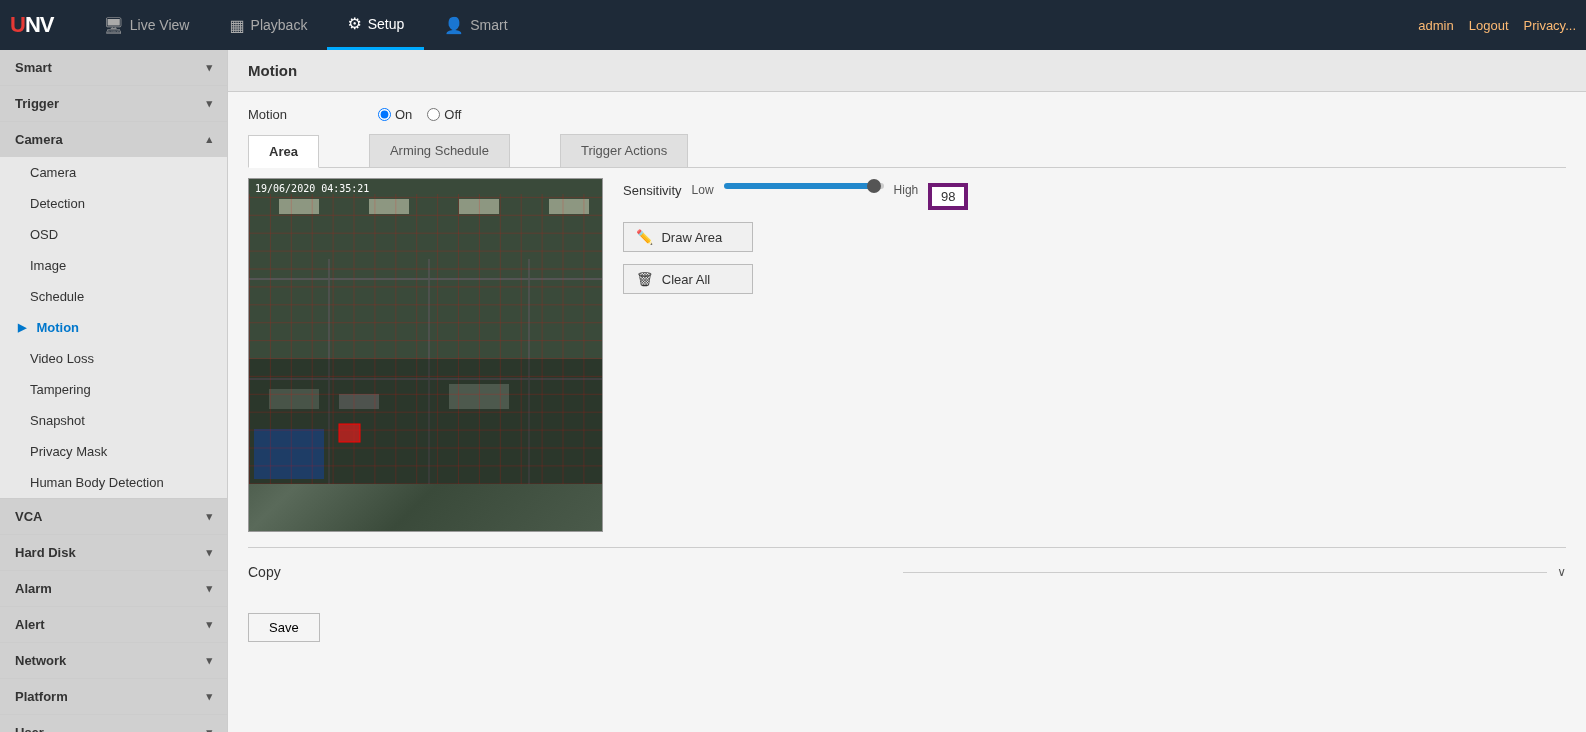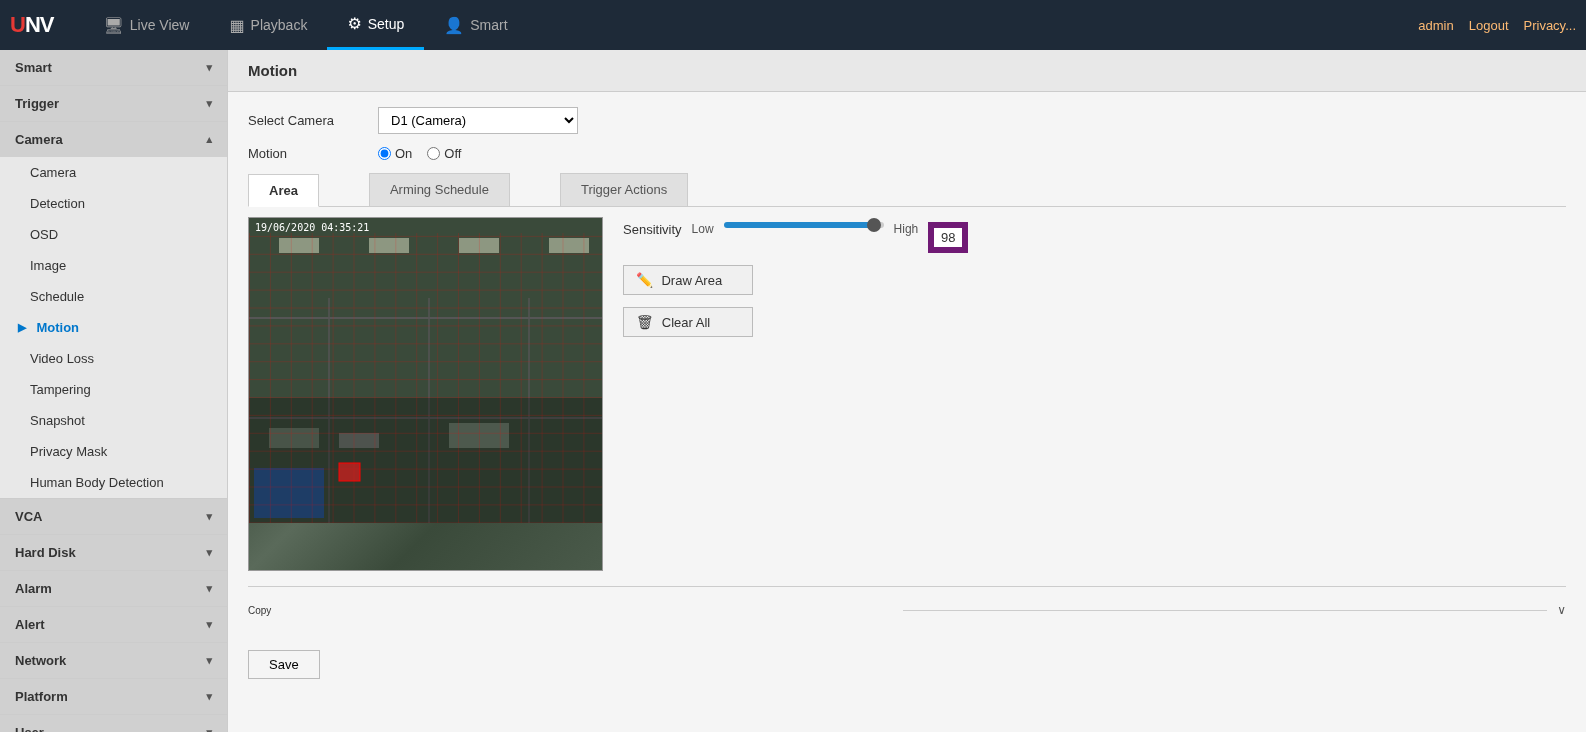--- a/index.html
+++ b/index.html
@@ -242,21 +242,21 @@
     .slider::-webkit-slider-thumb {
       -webkit-appearance: none;
       appearance: none;
       width: 14px;
       height: 14px;
       background: #555;
       border-radius: 50%;
       cursor: pointer;
     }
     .value-box {
-      border: 6px solid #701a75;
+      border: 4px solid #701a75;
       padding: 2px 6px;
       min-width: 40px;
       text-align: center;
       background: white;
       font-size: 13px;
     }
     .action-btn {
       display: flex;
       align-items: center;
       gap: 8px;
@@ -275,21 +275,21 @@
       margin-top: 15px;
       border-top: 1px solid #ccc;
       padding-top: 10px;
     }
     .copy-row {
       display: flex;
       align-items: center;
       padding: 6px 0;
       cursor: pointer;
     }
-    .copy-label { font-size: 10px; flex: 1; }
+    .copy-label { font-size: 14px; flex: 1; }
     .copy-chevron { font-size: 12px; color: #555; }
 
     
     .save-btn {
       margin-top: 15px;
       padding: 6px 20px;
       background: #f5f5f5;
       border: 1px solid #bbb;
       cursor: pointer;
       font-size: 13px;
@@ -446,29 +446,20 @@
     </div>
 
   </div>
 
   <div class="content">
     <div class="content-header">
       <span>Motion</span>
     </div>
     <div class="content-body">
 
-      <div class="form-row">
-        <span class="form-label">Select Camera</span>
-        <select class="form-select">
-          <option>D1 (Camera)</option>
-          <option>D2</option>
-          <option>D3</option>
-          <option>D4</option>
-        </select>
-      </div>
 
       <div class="form-row">
         <span class="form-label">Motion</span>
         <div class="radio-group">
           <label class="radio-label">
             <input type="radio" name="motion" checked="" style="">
             <span>On</span>
           </label>
           <label class="radio-label">
             <input type="radio" name="motion" style="">

